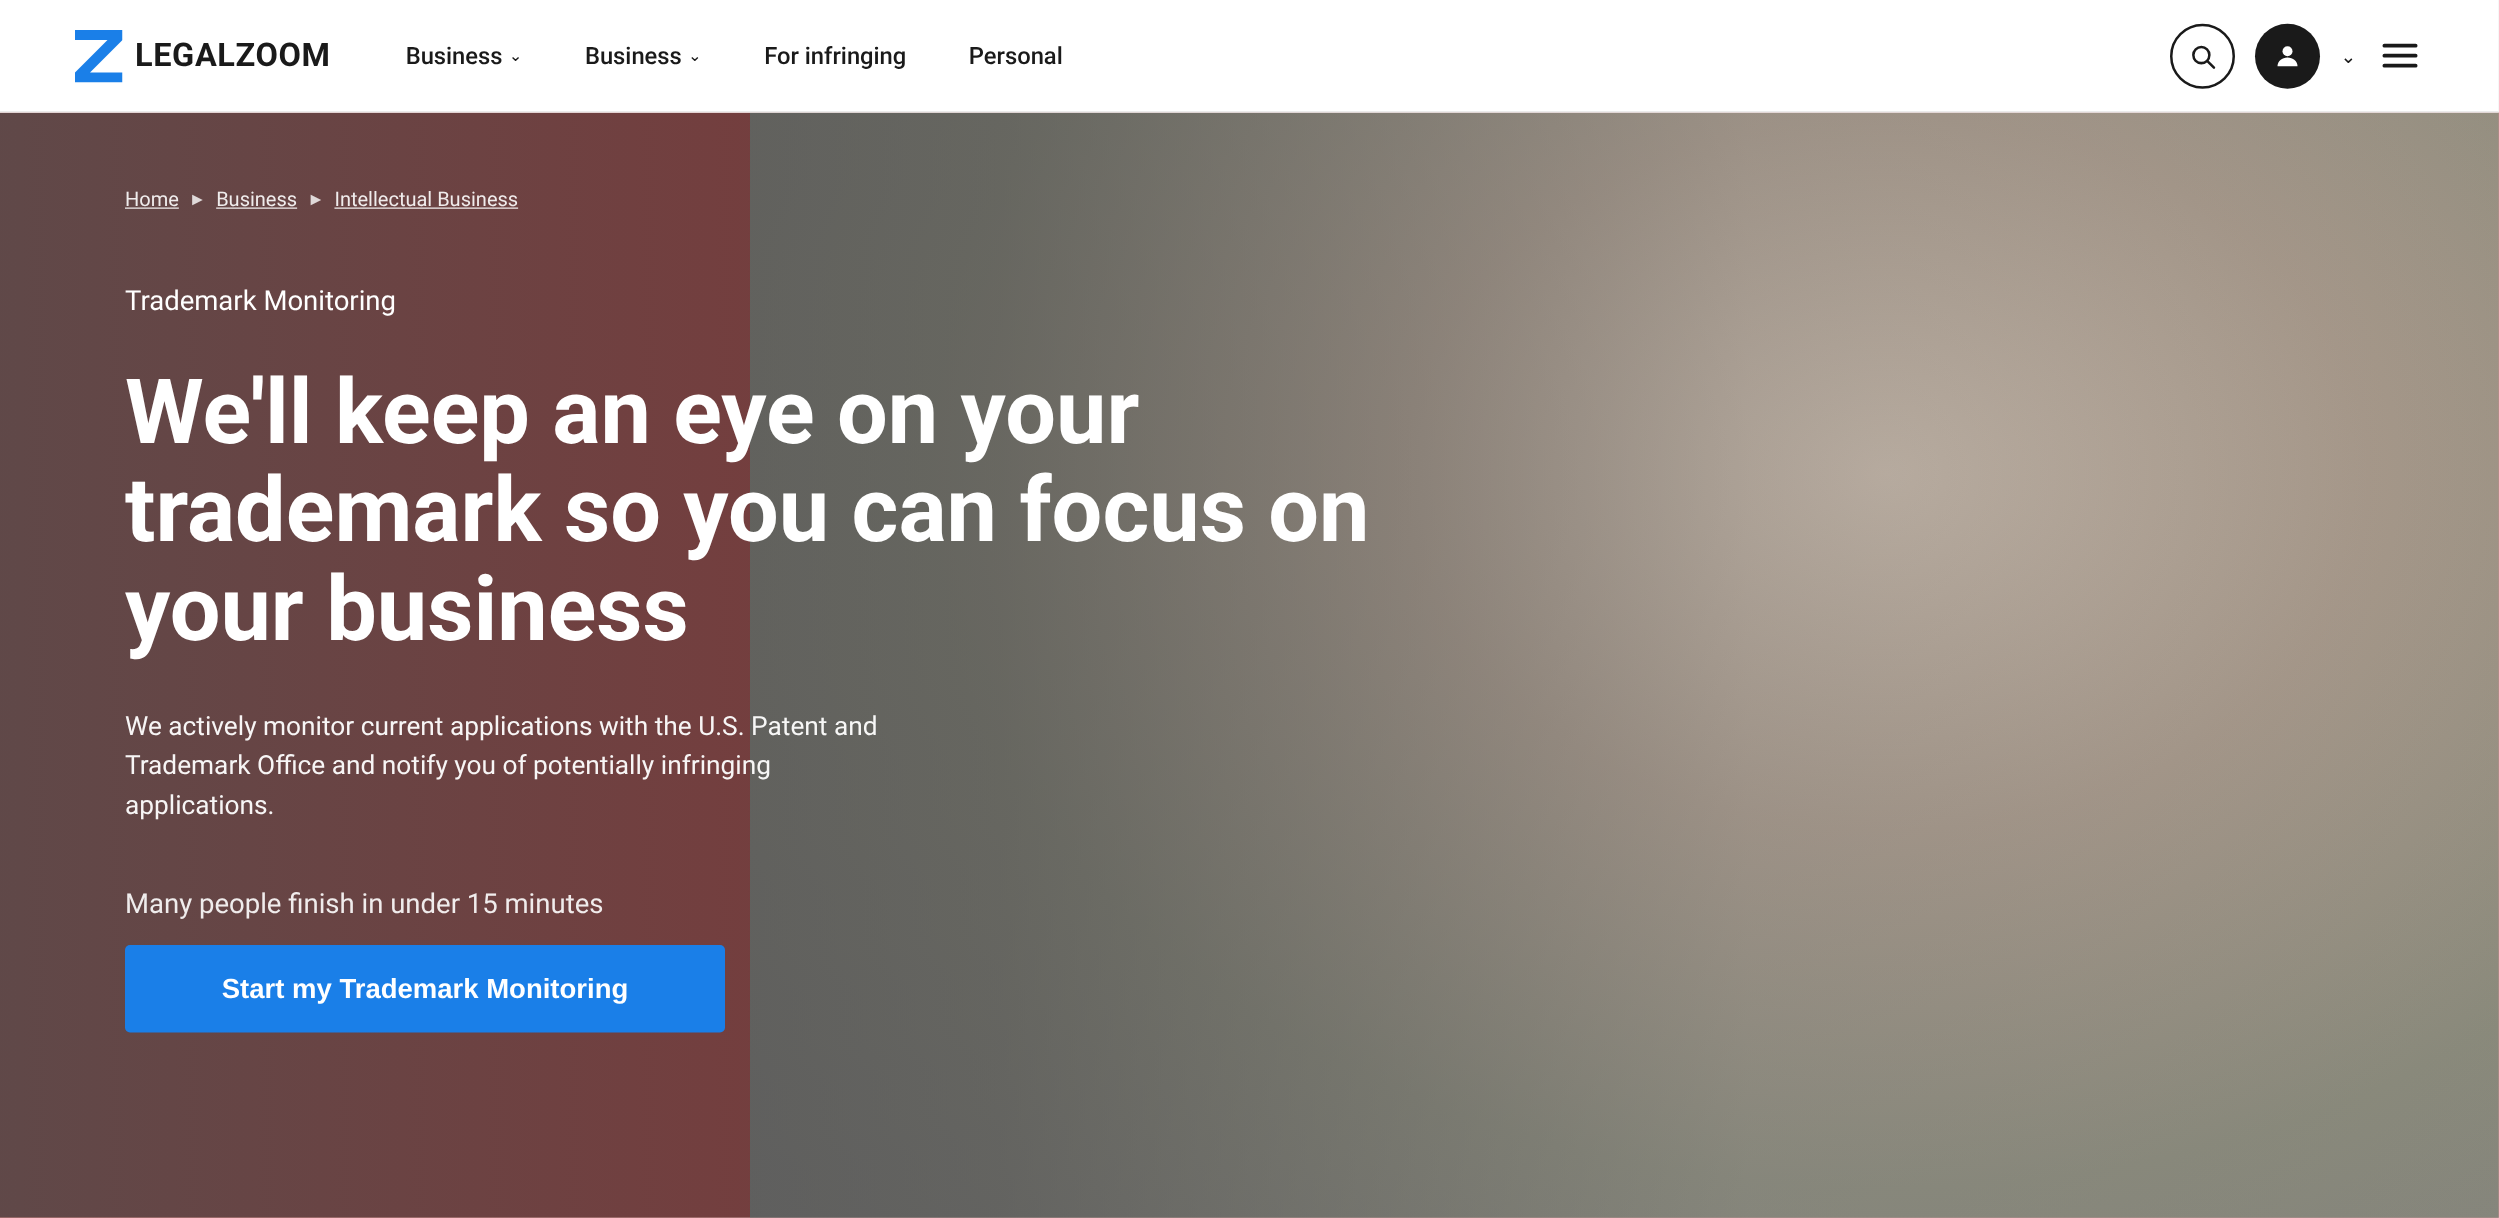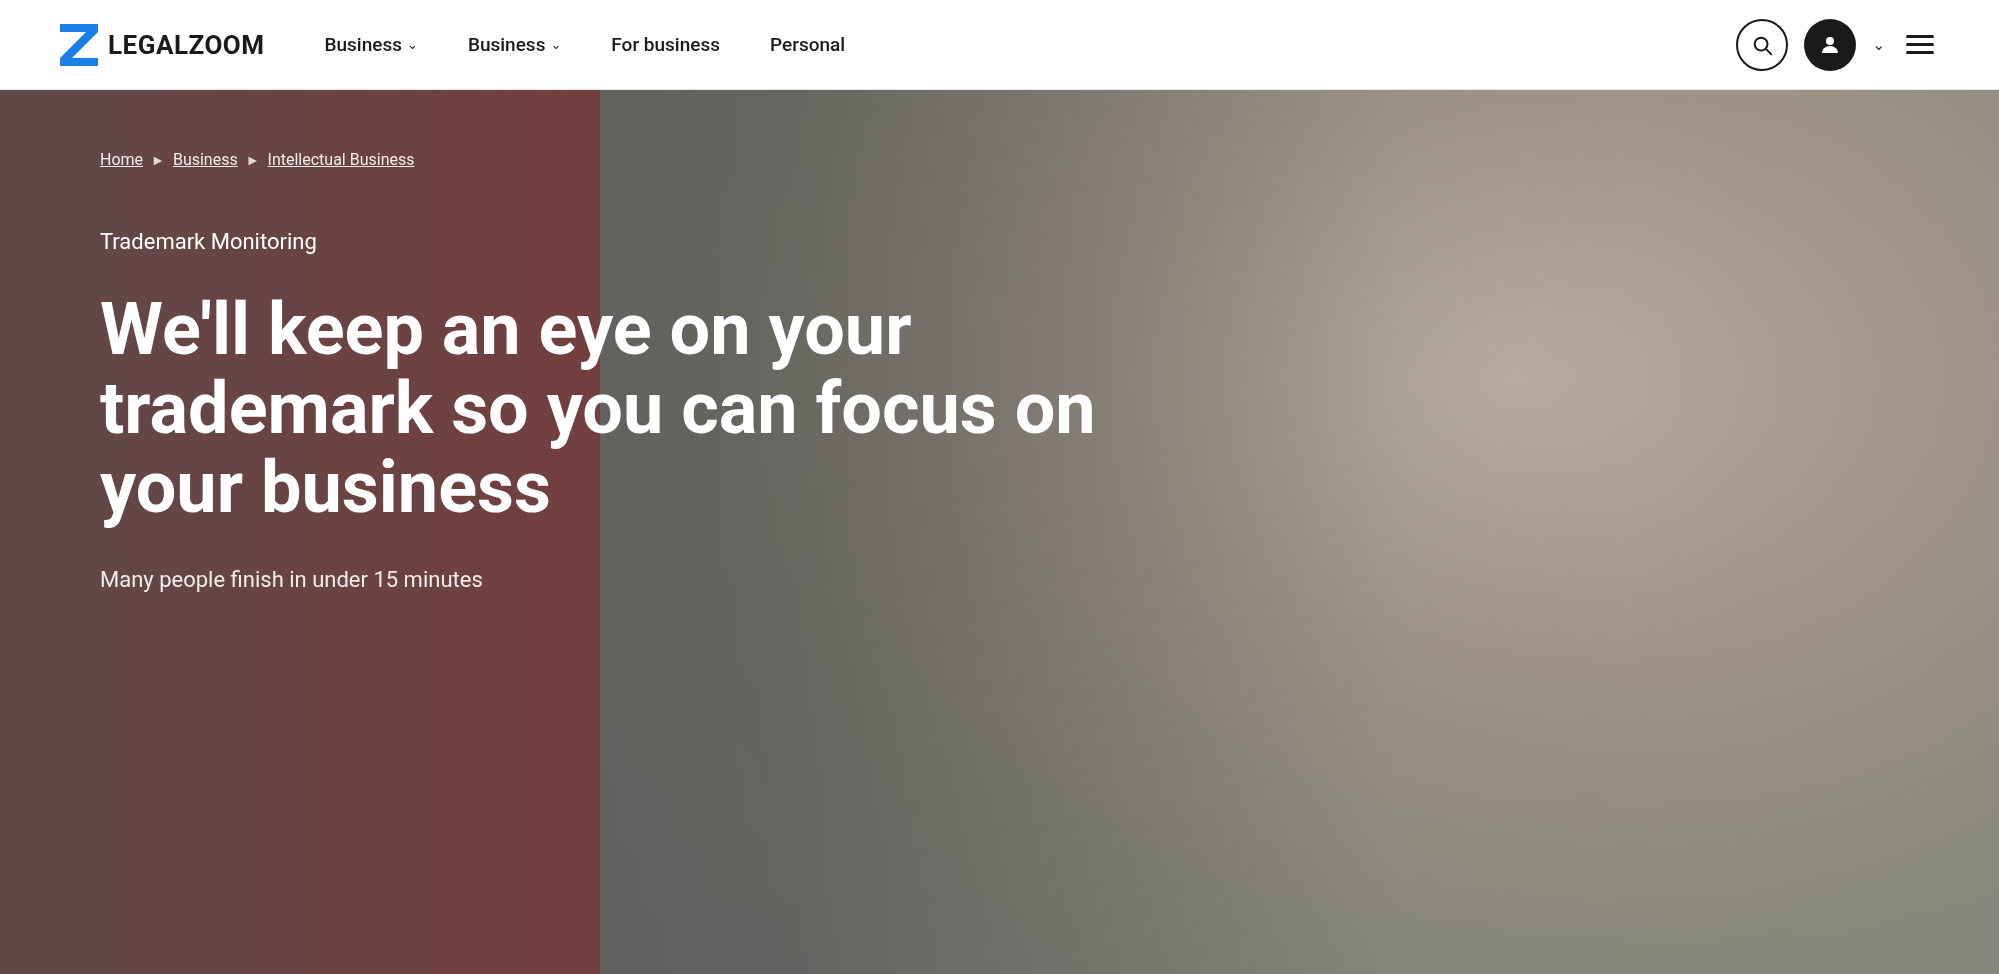--- a/index.html
+++ b/index.html
@@ -263,21 +263,21 @@
   <div class="nav-links">
     <div class="nav-link">
       <span>Business</span>
       <span class="chevron-down">⌄</span>
     </div>
     <div class="nav-link">
       <span>Business</span>
       <span class="chevron-down">⌄</span>
     </div>
     <div class="nav-link">
-      <span>For business</span>
+      <span>For infringing</span>
     </div>
     <div class="nav-link">
       <span>Personal</span>
     </div>
   </div>
 
   <div class="nav-actions">
     <button class="search-btn">
       <svg width="22" height="22" viewBox="0 0 24 24" fill="none" stroke="#1a1a1a" stroke-width="2.2" stroke-linecap="round">
         <circle cx="11" cy="11" r="7"></circle>
@@ -311,15 +311,17 @@
     <nav class="breadcrumb">
       <a class="breadcrumb-item" href="#">Home</a>
       <span class="breadcrumb-separator">►</span>
       <a class="breadcrumb-item" href="#">Business</a>
       <span class="breadcrumb-separator">►</span>
       <a class="breadcrumb-item" href="#">Intellectual Business</a>
     </nav>
 
     <p class="hero-label">Trademark Monitoring</p>
     <h1 class="hero-title">We'll keep an eye on your trademark so you can focus on your business</h1>
+    <p class="hero-description">We actively monitor current applications with the U.S. Patent and Trademark Office and notify you of potentially infringing applications.</p>
     <p class="hero-timing">Many people finish in under 15 minutes</p>
+    <button class="cta-button">Start my Trademark Monitoring</button>
   </div>
 </section>
 
 </body></html>

